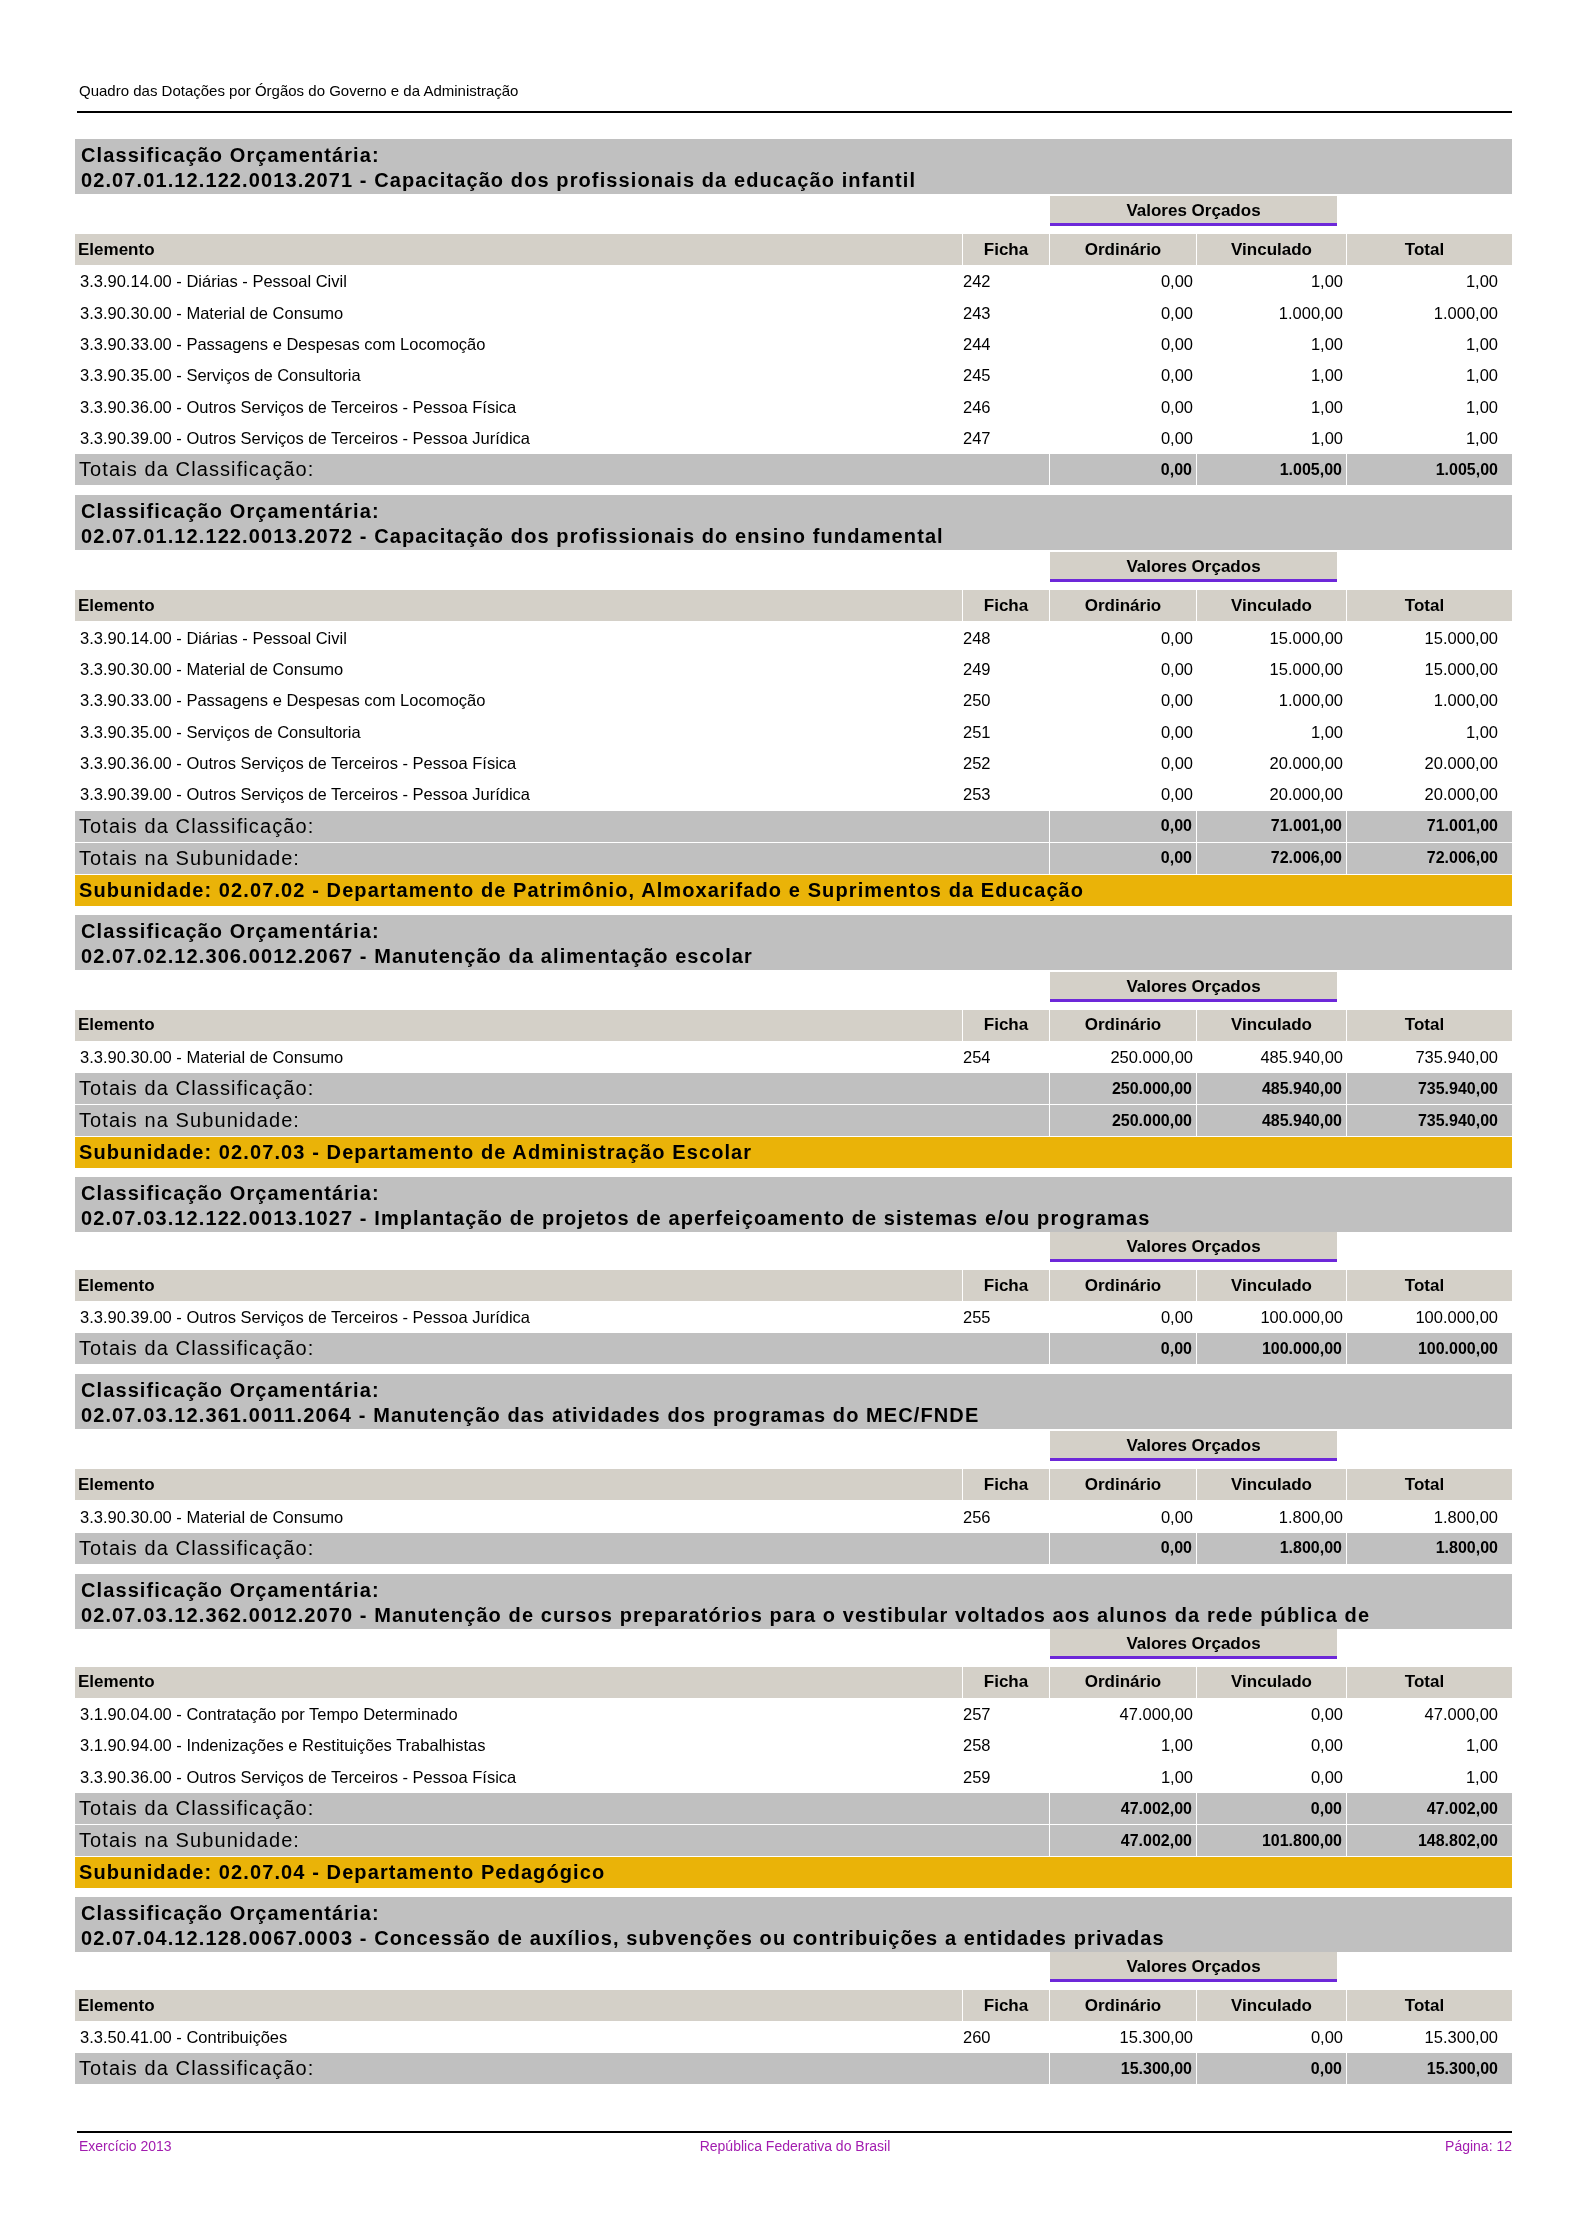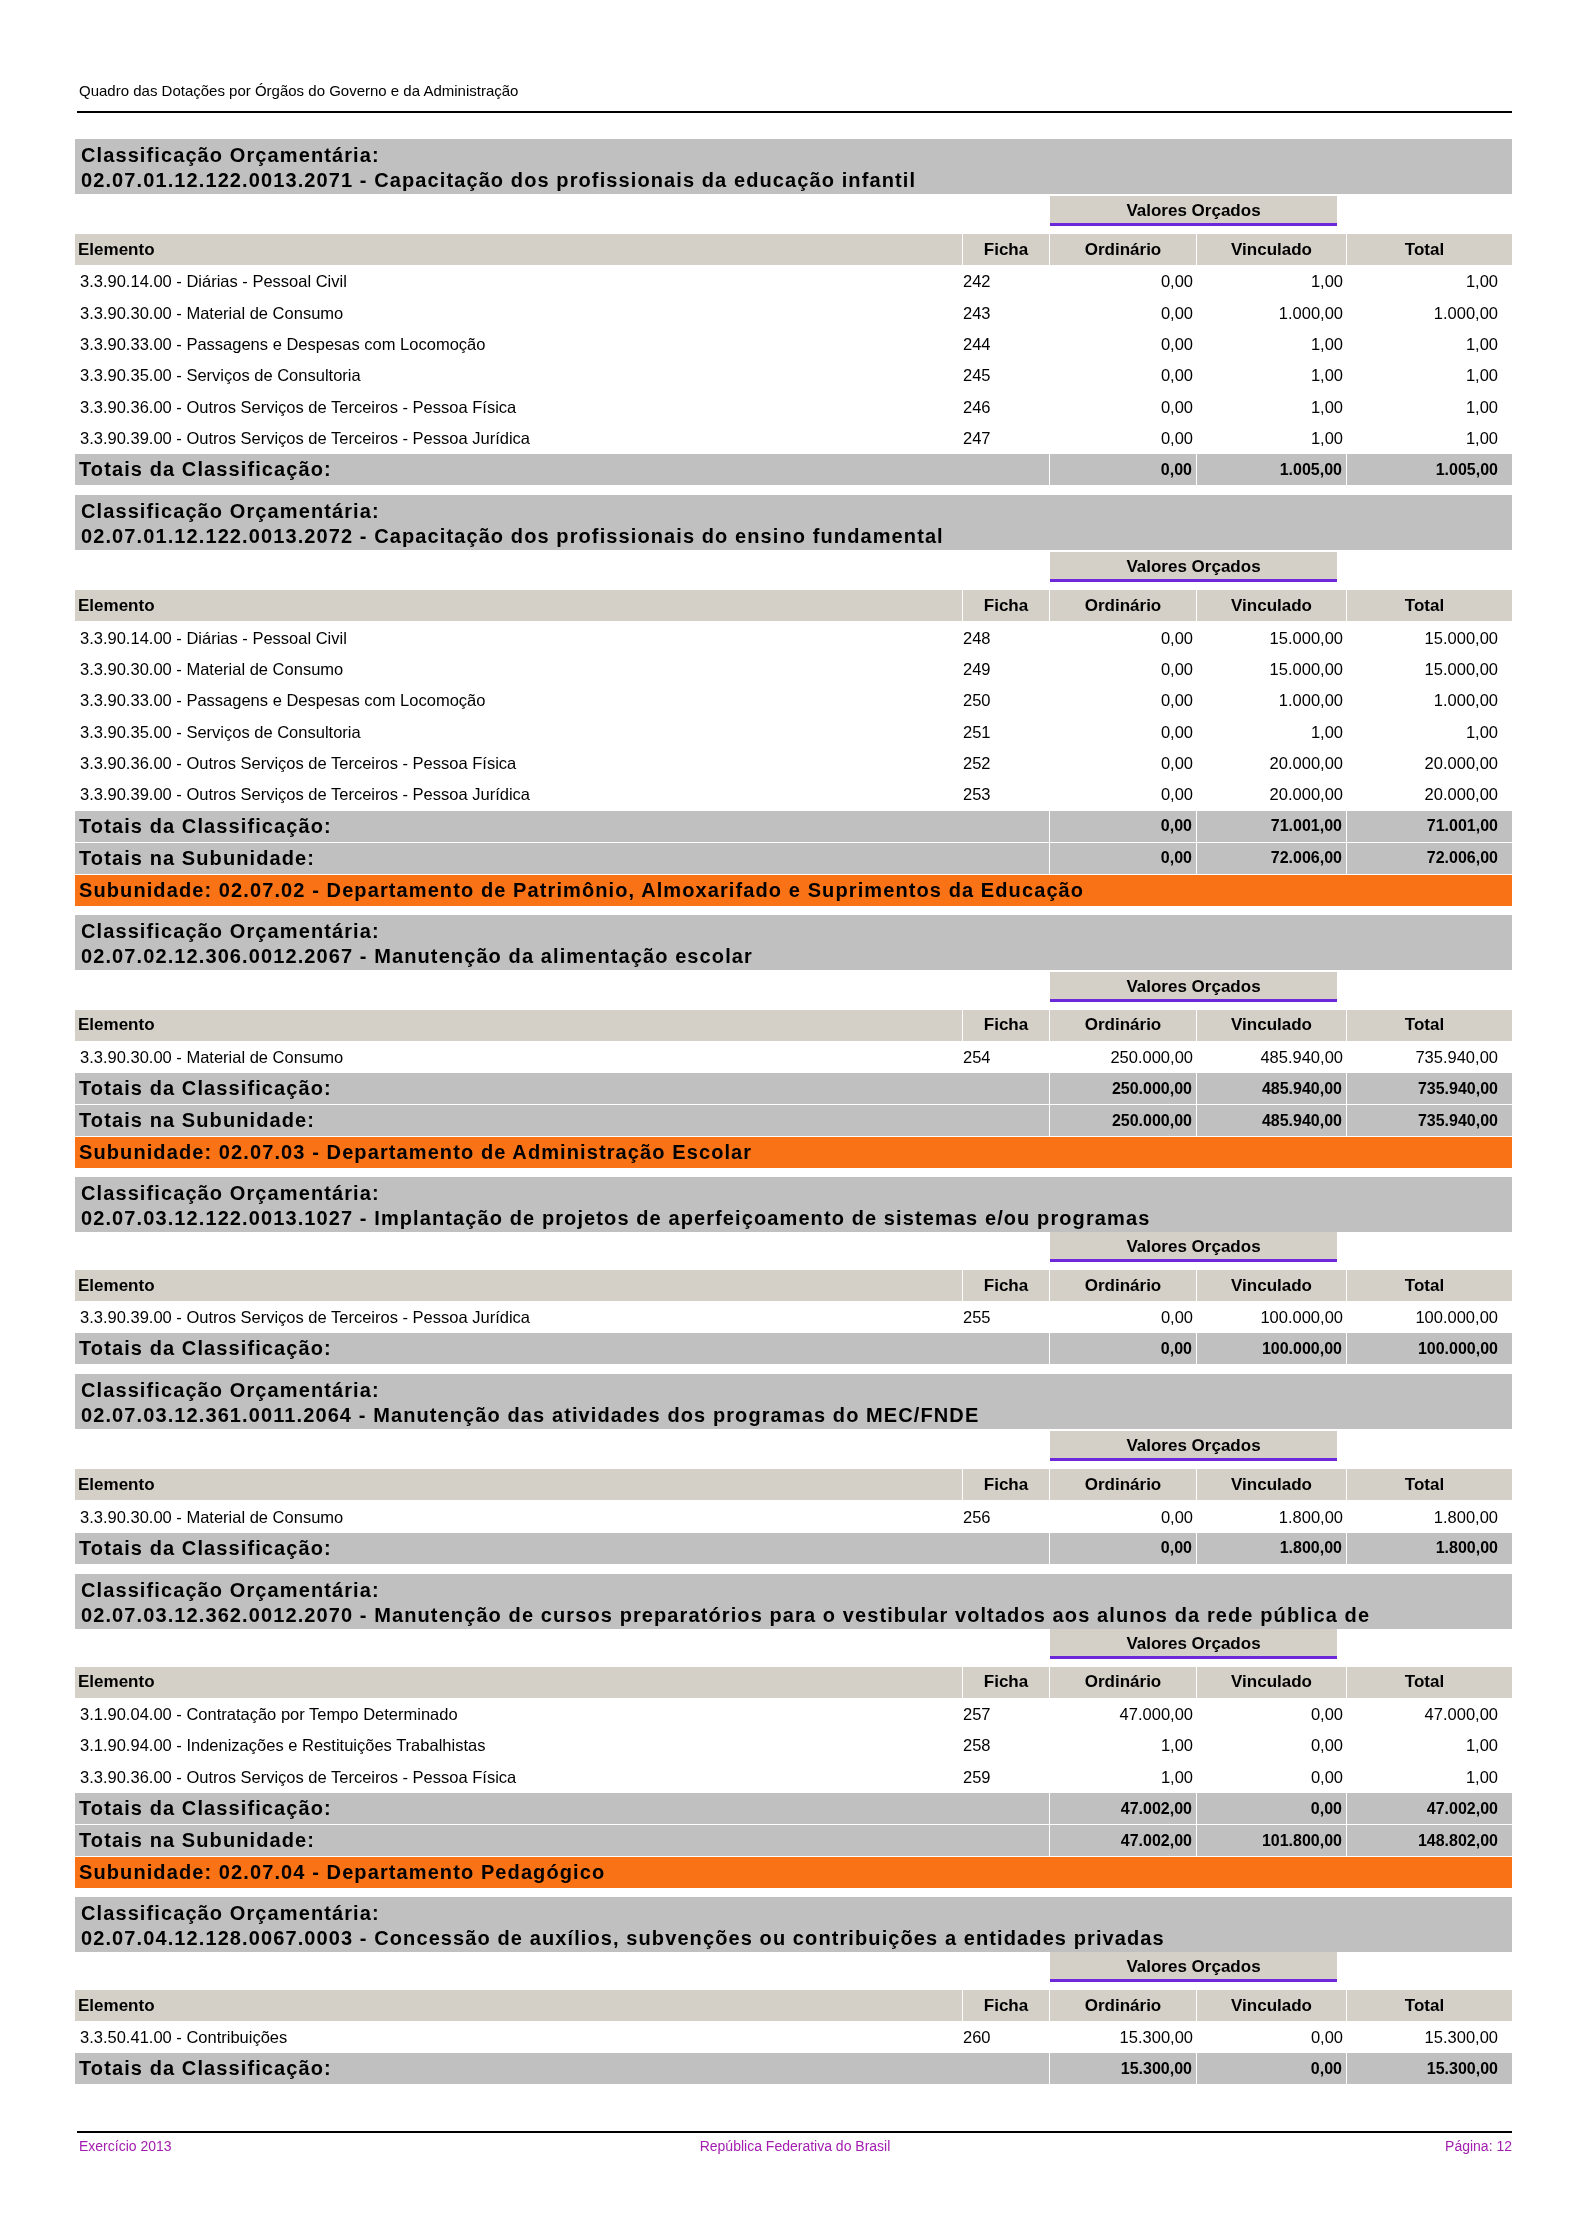--- a/index.html
+++ b/index.html
@@ -20,24 +20,24 @@
   .row .c-or { width: 147px; text-align: right; padding-right: 4px; box-sizing: border-box; }
   .row .c-vi { width: 150px; text-align: right; padding-right: 4px; box-sizing: border-box; }
   .row .c-to { width: 155px; text-align: right; padding-right: 4px; box-sizing: border-box; }
   .hdr { background: #d4d0c8; font-weight: bold; font-size: 17px; height: 31px; margin-bottom: 1px; margin-top: 8px; }
   .hdr > div { height: 100%; display: flex; align-items: center; border-right: 1px solid #fff; }
   .hdr .c-el { padding-left: 3px; }
   .hdr .c-fi, .hdr .c-or, .hdr .c-vi, .hdr .c-to { justify-content: center; padding-right: 0; }
   .hdr .c-to { border-right: none; }
   .tot { background: #c0c0c0; height: 31px; margin-bottom: 1px; }
   .tot > div { height: 100%; display: flex; align-items: center; border-right: 1px solid #fff; }
-  .tot .c-el { width: 975px; font-size: 20px; font-weight: bold; letter-spacing: 1.1px; padding-left: 4px; border-right: 1px solid #fff; }
+  .tot .c-el { width: 975px; font-size: 20px; font-weight: normal; letter-spacing: 1.1px; padding-left: 4px; border-right: 1px solid #fff; }
   .tot .c-or, .tot .c-vi, .tot .c-to { justify-content: flex-end; font-weight: bold; font-size: 16px; }
   .tot .c-to { border-right: none; }
-  .sub { background: #f97316; height: 31px; font-size: 20px; font-weight: bold; letter-spacing: 1.1px;
+  .sub { background: #eab308; height: 31px; font-size: 20px; font-weight: bold; letter-spacing: 1.1px;
          padding-left: 4px; line-height: 31px; margin-bottom: 9px; white-space: nowrap; }
   .gap { height: 9px; }
   .bottom-rule { position: absolute; left: 77px; top: 2131px; width: 1435px; height: 2px; background: #000; }
   .footer { position: absolute; top: 2138px; font-size: 14px; color: #a21caf; }
   .f-left { left: 79px; }
   .f-center { left: 0; width: 1580px; text-align: center; padding-left: 10px; box-sizing: border-box; }
   .f-right { right: 68px; }
 </style>
 </head>
 <body>

